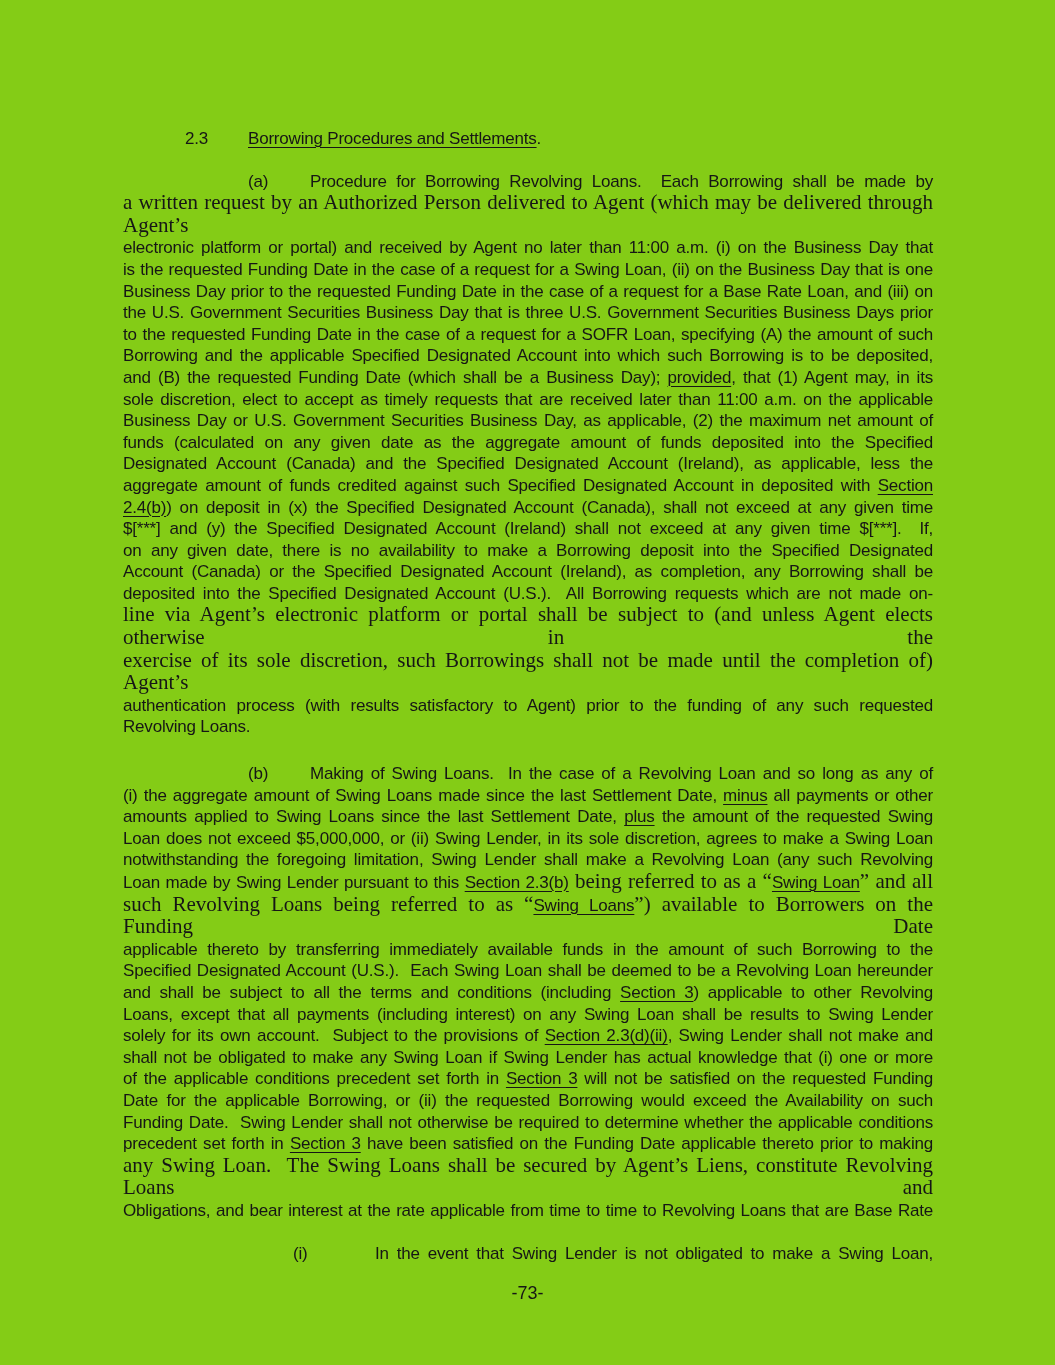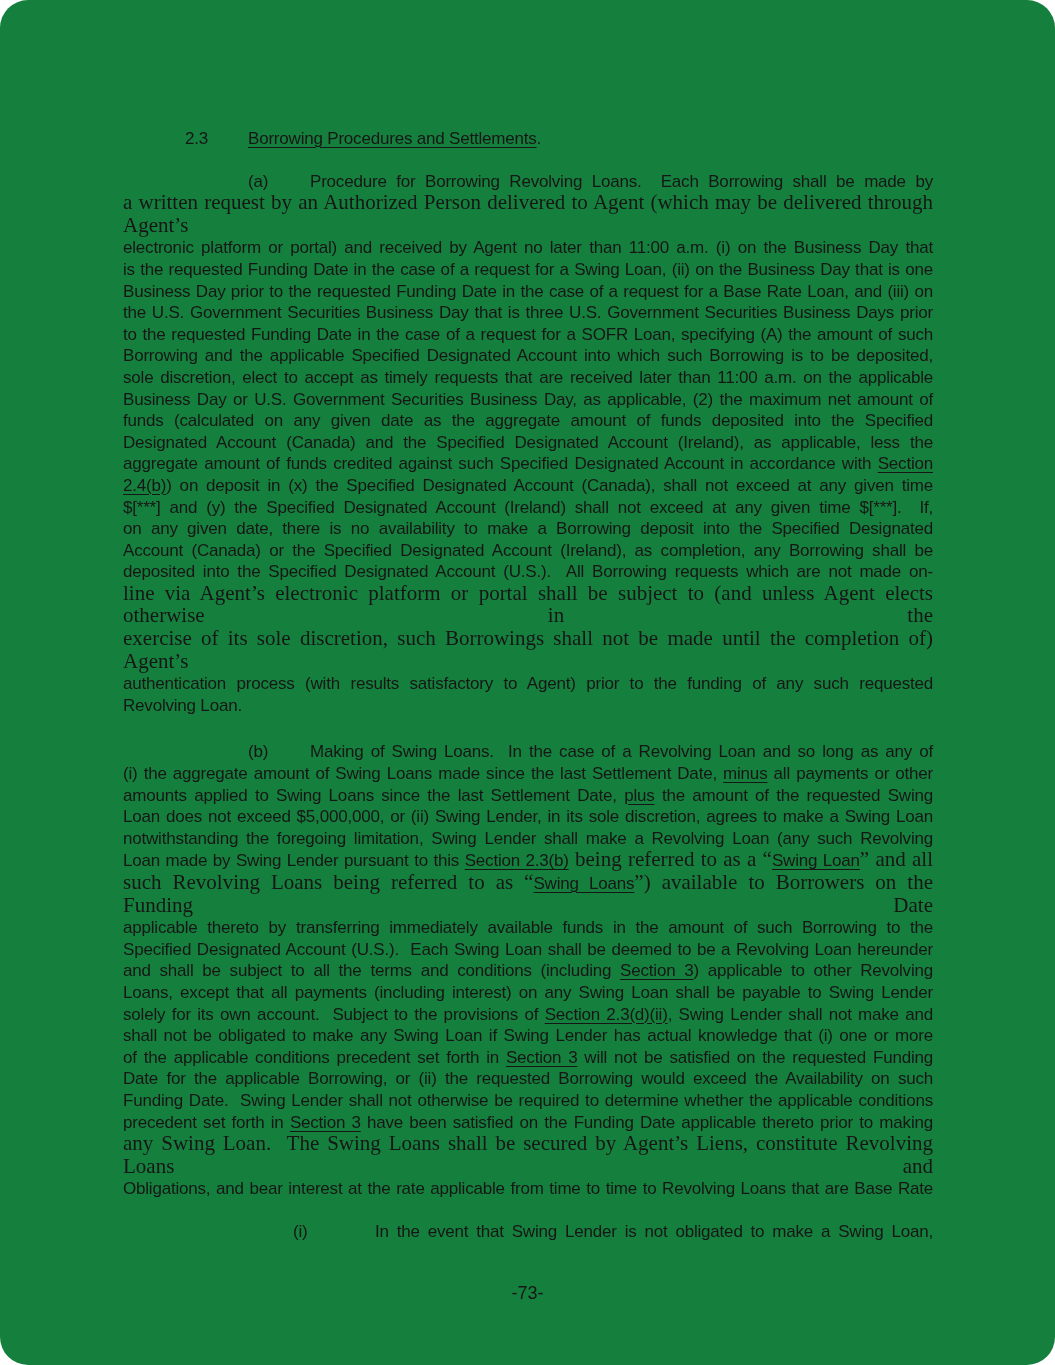--- a/index.html
+++ b/index.html
@@ -4,26 +4,25 @@
 <style>
   html, body {
     margin: 0;
     padding: 0;
     background: #ffffff;
   }
   .page {
     position: relative;
     width: 1055px;
     height: 1365px;
-    background: #15803d;
+    background: #84cc16;
     color: #161616;
     font-family: "Liberation Sans", sans-serif;
     font-size: 17px;
     overflow: hidden;
-    border-radius: 28px;
   }
   .content {
     position: absolute;
     left: 123px;
     top: 128px;
     width: 810px;
   }
   .block { margin: 0; }
   .line {
     line-height: 21.6px;
@@ -70,47 +69,48 @@
       </div>
       <div class="block" style="margin-top: 21px;">
         <div class="line" style="padding-left: 125px;"><span class="label" style="width: 62px;">(a)</span><span class="">Procedure for Borrowing Revolving Loans.  Each Borrowing shall be made by</span></div>
         <div class="line"><span class="serif">a written request by an Authorized Person delivered to Agent (which may be delivered through Agent’s</span></div>
         <div class="line"><span class="">electronic platform or portal) and received by Agent no later than 11:00 a.m. (i) on the Business Day that</span></div>
         <div class="line"><span class="">is the requested Funding Date in the case of a request for a Swing Loan, (ii) on the Business Day that is one</span></div>
         <div class="line"><span class="">Business Day prior to the requested Funding Date in the case of a request for a Base Rate Loan, and (iii) on</span></div>
         <div class="line"><span class="">the U.S. Government Securities Business Day that is three U.S. Government Securities Business Days prior</span></div>
         <div class="line"><span class="">to the requested Funding Date in the case of a request for a SOFR Loan, specifying (A) the amount of such</span></div>
         <div class="line"><span class="">Borrowing and the applicable Specified Designated Account into which such Borrowing is to be deposited,</span></div>
+        <div class="line"><span class="">and (B) the requested Funding Date (which shall be a Business Day); </span><span class="u ">provided</span><span class="">, that (1) Agent may, in its</span></div>
         <div class="line"><span class="">sole discretion, elect to accept as timely requests that are received later than 11:00 a.m. on the applicable</span></div>
         <div class="line"><span class="">Business Day or U.S. Government Securities Business Day, as applicable, (2) the maximum net amount of</span></div>
         <div class="line"><span class="">funds (calculated on any given date as the aggregate amount of funds deposited into the Specified</span></div>
         <div class="line"><span class="">Designated Account (Canada) and the Specified Designated Account (Ireland), as applicable, less the</span></div>
-        <div class="line"><span class="">aggregate amount of funds credited against such Specified Designated Account in accordance with </span><span class="u ">Section</span></div>
+        <div class="line"><span class="">aggregate amount of funds credited against such Specified Designated Account in deposited with </span><span class="u ">Section</span></div>
         <div class="line"><span class="u ">2.4(b)</span><span class="">) on deposit in (x) the Specified Designated Account (Canada), shall not exceed at any given time</span></div>
         <div class="line"><span class="">$[***] and (y) the Specified Designated Account (Ireland) shall not exceed at any given time $[***].  If,</span></div>
         <div class="line"><span class="">on any given date, there is no availability to make a Borrowing deposit into the Specified Designated</span></div>
         <div class="line"><span class="">Account (Canada) or the Specified Designated Account (Ireland), as completion, any Borrowing shall be</span></div>
         <div class="line"><span class="">deposited into the Specified Designated Account (U.S.).  All Borrowing requests which are not made on-</span></div>
         <div class="line"><span class="serif">line via Agent’s electronic platform or portal shall be subject to (and unless Agent elects otherwise in the</span></div>
         <div class="line"><span class="serif">exercise of its sole discretion, such Borrowings shall not be made until the completion of) Agent’s</span></div>
         <div class="line"><span class="">authentication process (with results satisfactory to Agent) prior to the funding of any such requested</span></div>
-        <div class="line noj"><span class="">Revolving Loan.</span></div>
+        <div class="line noj"><span class="">Revolving Loans.</span></div>
       </div>
       <div class="block" style="margin-top: 25px;">
         <div class="line" style="padding-left: 125px;"><span class="label" style="width: 62px;">(b)</span><span class="">Making of Swing Loans.  In the case of a Revolving Loan and so long as any of</span></div>
         <div class="line"><span class="">(i) the aggregate amount of Swing Loans made since the last Settlement Date, </span><span class="u ">minus</span><span class=""> all payments or other</span></div>
         <div class="line"><span class="">amounts applied to Swing Loans since the last Settlement Date, </span><span class="u ">plus</span><span class=""> the amount of the requested Swing</span></div>
         <div class="line"><span class="">Loan does not exceed $5,000,000, or (ii) Swing Lender, in its sole discretion, agrees to make a Swing Loan</span></div>
         <div class="line"><span class="">notwithstanding the foregoing limitation, Swing Lender shall make a Revolving Loan (any such Revolving</span></div>
         <div class="line"><span class="">Loan made by Swing Lender pursuant to this </span><span class="u ">Section 2.3(b)</span><span class="serif"> being referred to as a “</span><span class="u ">Swing Loan</span><span class="serif">” and all</span></div>
         <div class="line"><span class="serif">such Revolving Loans being referred to as “</span><span class="u ">Swing Loans</span><span class="serif">”) available to Borrowers on the Funding Date</span></div>
         <div class="line"><span class="">applicable thereto by transferring immediately available funds in the amount of such Borrowing to the</span></div>
         <div class="line"><span class="">Specified Designated Account (U.S.).  Each Swing Loan shall be deemed to be a Revolving Loan hereunder</span></div>
         <div class="line"><span class="">and shall be subject to all the terms and conditions (including </span><span class="u ">Section 3</span><span class="">) applicable to other Revolving</span></div>
-        <div class="line"><span class="">Loans, except that all payments (including interest) on any Swing Loan shall be payable to Swing Lender</span></div>
+        <div class="line"><span class="">Loans, except that all payments (including interest) on any Swing Loan shall be results to Swing Lender</span></div>
         <div class="line"><span class="">solely for its own account.  Subject to the provisions of </span><span class="u ">Section 2.3(d)(ii)</span><span class="">, Swing Lender shall not make and</span></div>
         <div class="line"><span class="">shall not be obligated to make any Swing Loan if Swing Lender has actual knowledge that (i) one or more</span></div>
         <div class="line"><span class="">of the applicable conditions precedent set forth in </span><span class="u ">Section 3</span><span class=""> will not be satisfied on the requested Funding</span></div>
         <div class="line"><span class="">Date for the applicable Borrowing, or (ii) the requested Borrowing would exceed the Availability on such</span></div>
         <div class="line"><span class="">Funding Date.  Swing Lender shall not otherwise be required to determine whether the applicable conditions</span></div>
         <div class="line"><span class="">precedent set forth in </span><span class="u ">Section 3</span><span class=""> have been satisfied on the Funding Date applicable thereto prior to making</span></div>
         <div class="line"><span class="serif">any Swing Loan.  The Swing Loans shall be secured by Agent’s Liens, constitute Revolving Loans and</span></div>
         <div class="line"><span class="">Obligations, and bear interest at the rate applicable from time to time to Revolving Loans that are Base Rate</span></div>
       </div>
       <div class="block" style="margin-top: 21px;">

